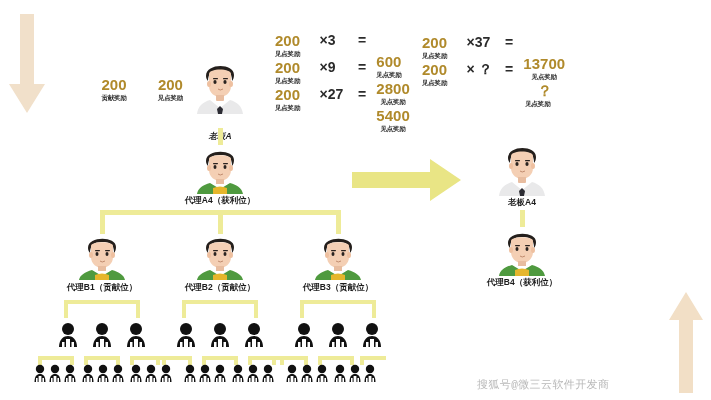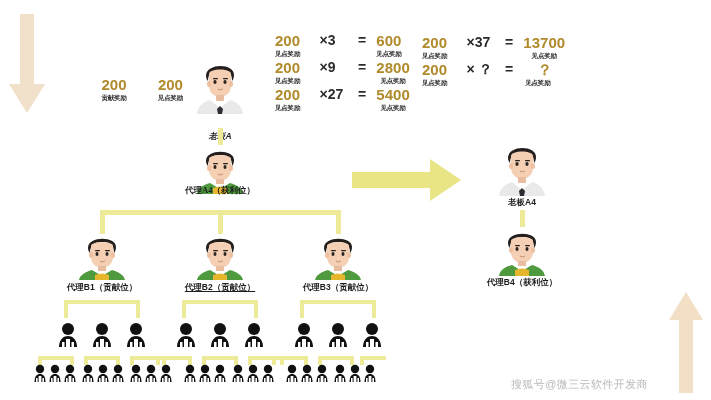--- a/index.html
+++ b/index.html
@@ -44,21 +44,21 @@
     letter-spacing:-0.2px;
   }
 
   
   .formula{white-space:nowrap;}
   .frow{height:27px;position:relative;}
   .fterm{display:inline-block;vertical-align:top;text-align:left;}
   .fterm .big{font-size:15px;font-weight:bold;color:#b08a2b;line-height:16px;}
   .fterm .sub{font-size:6.5px;font-weight:bold;color:#2b2b2b;line-height:8px;letter-spacing:-0.2px;}
   .op{display:inline-block;vertical-align:top;font-size:14px;font-weight:bold;color:#2b2b2b;line-height:16px;}
-  .res{display:inline-block;vertical-align:top;text-align:left;}
+  .res{display:inline-block;vertical-align:top;text-align:left;margin-top:21px;}
   .res .big{font-size:15px;font-weight:bold;color:#b08a2b;line-height:16px;}
   .res .sub{font-size:6.5px;font-weight:bold;color:#2b2b2b;line-height:8px;letter-spacing:-0.2px;}
 
   #formula-left{left:275px;top:32px;}
   #formula-right{left:422px;top:34px;}
 
   #formula-left .w1{width:40px;}
   #formula-left .w2{width:34px;}
 
   
@@ -71,24 +71,25 @@
   }
 
   
   .conn{position:absolute;background:#eeeb98;}
 
   
   .tinyrow{position:absolute;}
 
   
   .watermark{
-    left:511px;top:377px;
+    left:477px;top:377px;
     font-size:11px;color:#b9b9b9;
     white-space:nowrap;
     letter-spacing:0.4px;
+    font-family:Liberation Mono, monospace;
   }
 </style>
 </head>
 <body>
 
 <div id="stage">
 
 
   <div class="abs arrow-down">
     <svg width="38" height="100" viewBox="0 0 38 100">
@@ -230,21 +231,21 @@
       <ellipse cx="22" cy="23" rx="1.5" ry="1.9" fill="#2a2320"></ellipse>
       <ellipse cx="32" cy="23" rx="1.5" ry="1.9" fill="#2a2320"></ellipse>
       <rect x="20" y="19" width="5" height="1.2" rx="0.6" fill="#2a2320"></rect>
       <rect x="30" y="19" width="5" height="1.2" rx="0.6" fill="#2a2320"></rect>
       <path d="M25 30 Q27 32 30 30" stroke="#c08b6e" stroke-width="1" fill="none"></path>
       <rect x="23" y="35" width="8" height="5" fill="#e8bda0"></rect>
       <path d="M17 39 C10 41 5 44 4 50 L50 50 C49 44 44 41 37 39 L27 45 Z" fill="#4f9a3f"></path>
       <path d="M20 44 Q27 41 34 44 L34 50 L20 50 Z" fill="#e6b62c"></path>
     </svg>
   </div>
-  <div class="plabel" style="left:220px;top:185px;font-family:Liberation Serif, serif;">代理A4（获利位）</div>
+  <div class="plabel" style="left:220px;top:195px;">代理A4（获利位）</div>
 
   <div class="conn" style="left:100px;top:210px;width:241px;height:5px;"></div>
   <div class="conn" style="left:100px;top:210px;width:5px;height:24px;"></div>
   <div class="conn" style="left:218px;top:210px;width:5px;height:24px;"></div>
   <div class="conn" style="left:336px;top:210px;width:5px;height:24px;"></div>
 
   <div class="person" style="left:76px;top:232px;width:52px;height:48px;">
     <svg width="52" height="48" viewBox="0 0 52 48">
       <path d="M12 16 C12 4 40 4 40 15 C40 18 39 20 38 21 C38 12 34 10 26 10 C18 10 14 13 14 21 C13 20 12 18 12 16Z" fill="#241f1c"></path>
       <path d="M15 14 C15 9 37 9 37 14 L37 25 C37 32 31 36 26 36 C21 36 15 32 15 25 Z" fill="#f4cfb4"></path>
@@ -271,21 +272,21 @@
       <ellipse cx="21" cy="22" rx="1.5" ry="1.9" fill="#2a2320"></ellipse>
       <ellipse cx="31" cy="22" rx="1.5" ry="1.9" fill="#2a2320"></ellipse>
       <rect x="19" y="18" width="5" height="1.2" rx="0.6" fill="#2a2320"></rect>
       <rect x="29" y="18" width="5" height="1.2" rx="0.6" fill="#2a2320"></rect>
       <path d="M24 29 Q26 31 29 29" stroke="#c08b6e" stroke-width="1" fill="none"></path>
       <rect x="22" y="34" width="8" height="5" fill="#e8bda0"></rect>
       <path d="M16 38 C9 40 4 43 3 48 L49 48 C48 43 43 40 36 38 L26 44 Z" fill="#4f9a3f"></path>
       <path d="M19 43 Q26 40 33 43 L33 48 L19 48 Z" fill="#e6b62c"></path>
     </svg>
   </div>
-  <div class="plabel" style="left:220px;top:282px;text-decoration:underline;">代理B2（贡献位）</div>
+  <div class="plabel" style="left:220px;top:282px;">代理B2（贡献位）</div>
 
   <div class="person" style="left:312px;top:232px;width:52px;height:48px;">
     <svg width="52" height="48" viewBox="0 0 52 48">
       <path d="M12 16 C12 4 40 4 40 15 C40 18 39 20 38 21 C38 12 34 10 26 10 C18 10 14 13 14 21 C13 20 12 18 12 16Z" fill="#241f1c"></path>
       <path d="M15 14 C15 9 37 9 37 14 L37 25 C37 32 31 36 26 36 C21 36 15 32 15 25 Z" fill="#f4cfb4"></path>
       <ellipse cx="15" cy="23" rx="2" ry="3" fill="#eec0a0"></ellipse>
       <ellipse cx="37" cy="23" rx="2" ry="3" fill="#eec0a0"></ellipse>
       <ellipse cx="21" cy="22" rx="1.5" ry="1.9" fill="#2a2320"></ellipse>
       <ellipse cx="31" cy="22" rx="1.5" ry="1.9" fill="#2a2320"></ellipse>
       <rect x="19" y="18" width="5" height="1.2" rx="0.6" fill="#2a2320"></rect>

